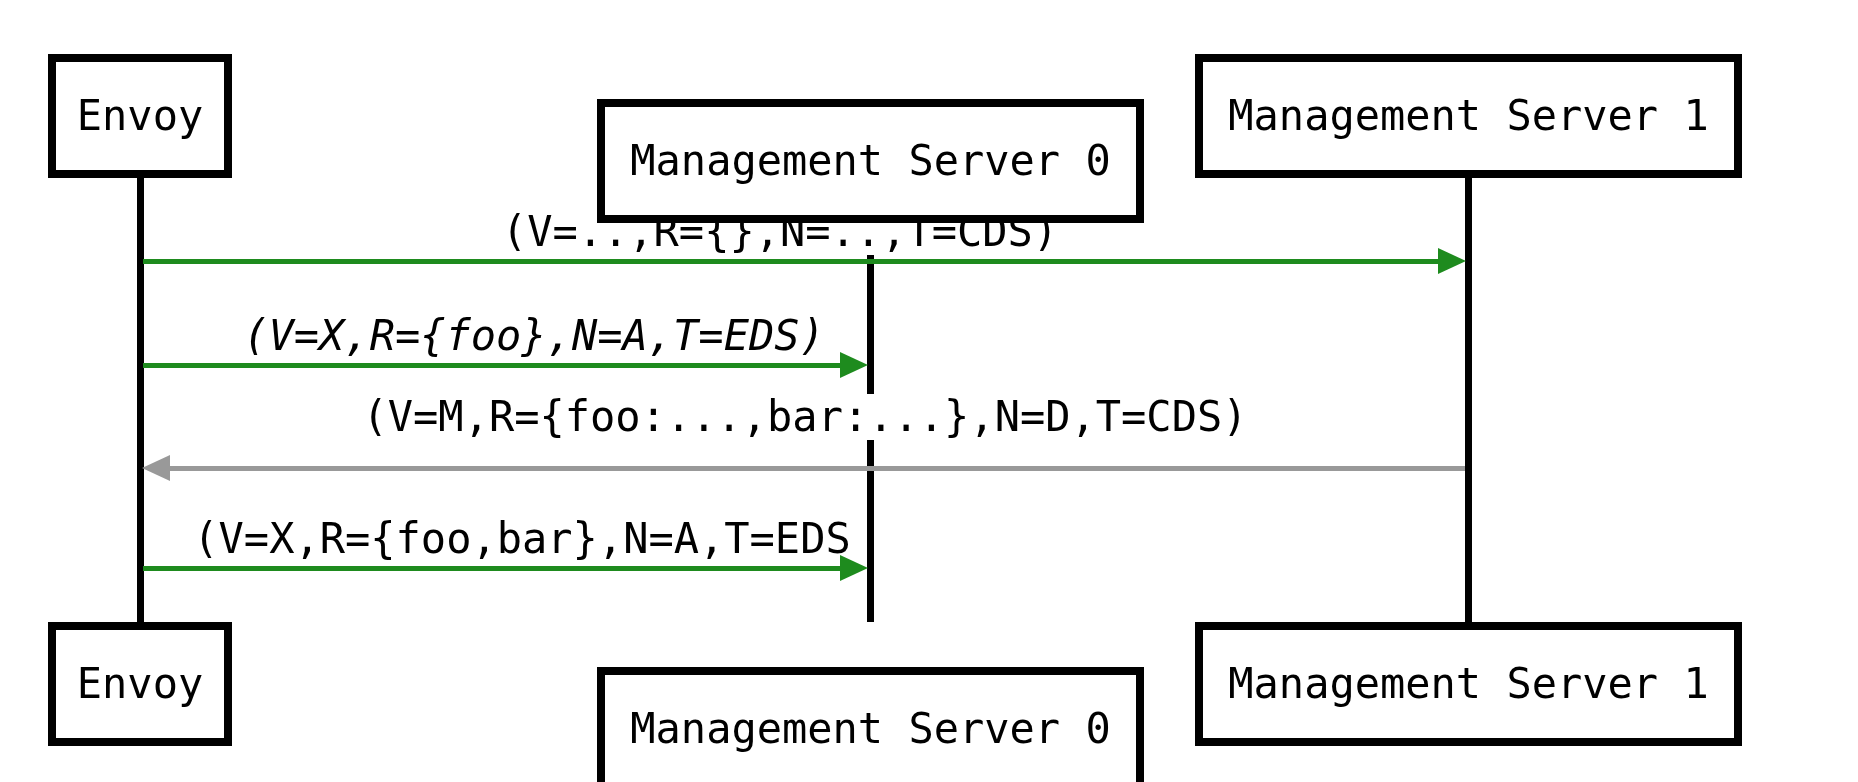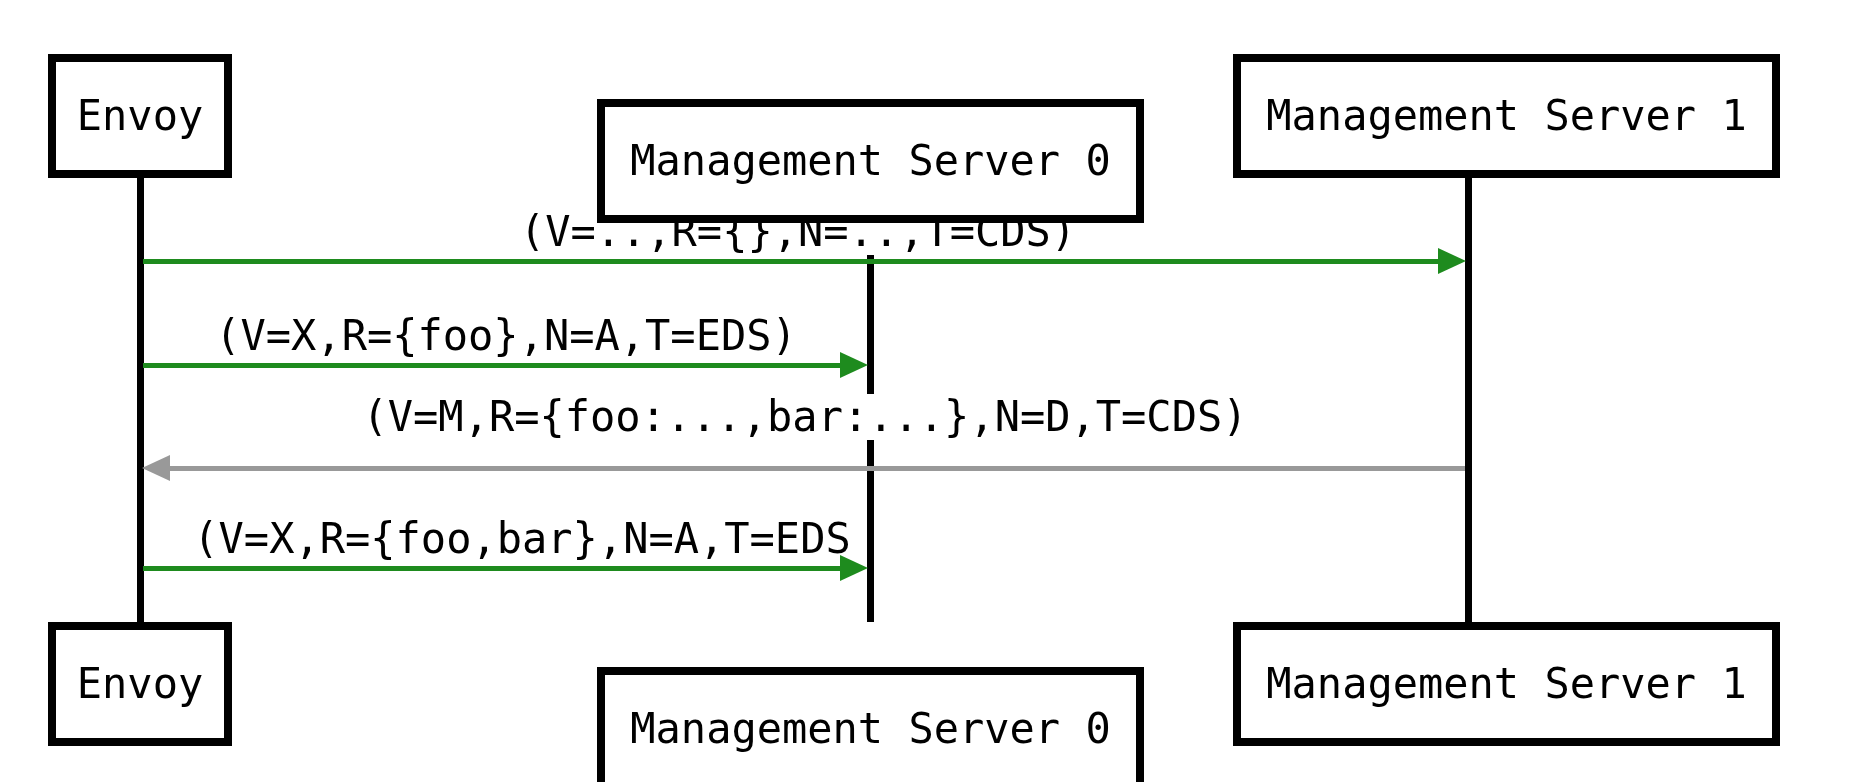--- a/index.html
+++ b/index.html
@@ -29,21 +29,21 @@
   }
   .actor-box span {
     font-size: 42px;
     line-height: 42px;
     white-space: nowrap;
   }
   .row-top    { top: 54px; }
   .row-bottom { top: 622px; }
   .col-envoy  { left: 48px;   width: 184px; }
   .col-ms0    { left: 597px;  width: 547px; margin-top: 45px; }
-  .col-ms1    { left: 1233px; width: 547px; }
+  .col-ms1    { left: 1195px; width: 547px; }
 
   .lifeline {
     position: absolute;
     top: 159px;
     height: 463px;
     width: 7px;
     background: #000000;
     z-index: 1;
   }
   .lifeline-envoy { left: 137px; }
@@ -91,25 +91,25 @@
     <span>Management Server 0</span>
   </div>
   <div class="actor-box row-top col-ms1">
     <span>Management Server 1</span>
   </div>
 
   <div class="lifeline lifeline-envoy"></div>
   <div class="lifeline lifeline-ms0"></div>
   <div class="lifeline lifeline-ms1"></div>
 
-  <div class="msg-label" style="left:798px; top:209px;">(V=..,R={},N=..,T=CDS)</div>
+  <div class="msg-label" style="left:780px; top:209px;">(V=..,R={},N=..,T=CDS)</div>
   <div class="msg-line green-line" style="left:143px; top:259px; width:1295px;"></div>
   <div class="msg-head head-right" style="left:1438px; top:248px;"></div>
 
-  <div class="msg-label" style="left:506px; top:313px;">(V=X,R={foo},N=A,T=EDS)</div>
+  <div class="msg-label" style="left:534px; top:313px;font-style:italic;">(V=X,R={foo},N=A,T=EDS)</div>
   <div class="msg-line green-line" style="left:143px; top:363px; width:697px;"></div>
   <div class="msg-head head-right" style="left:840px; top:352px;"></div>
 
   <div class="msg-label" style="left:805px; top:394px;">(V=M,R={foo:...,bar:...},N=D,T=CDS)</div>
   <div class="msg-line gray-line" style="left:170px; top:466px; width:1295px;"></div>
   <div class="msg-head head-left" style="left:142px; top:455px;"></div>
 
   <div class="msg-label" style="left:522px; top:516px;">(V=X,R={foo,bar},N=A,T=EDS</div>
   <div class="msg-line green-line" style="left:143px; top:566px; width:697px;"></div>
   <div class="msg-head head-right" style="left:840px; top:555px;"></div>

